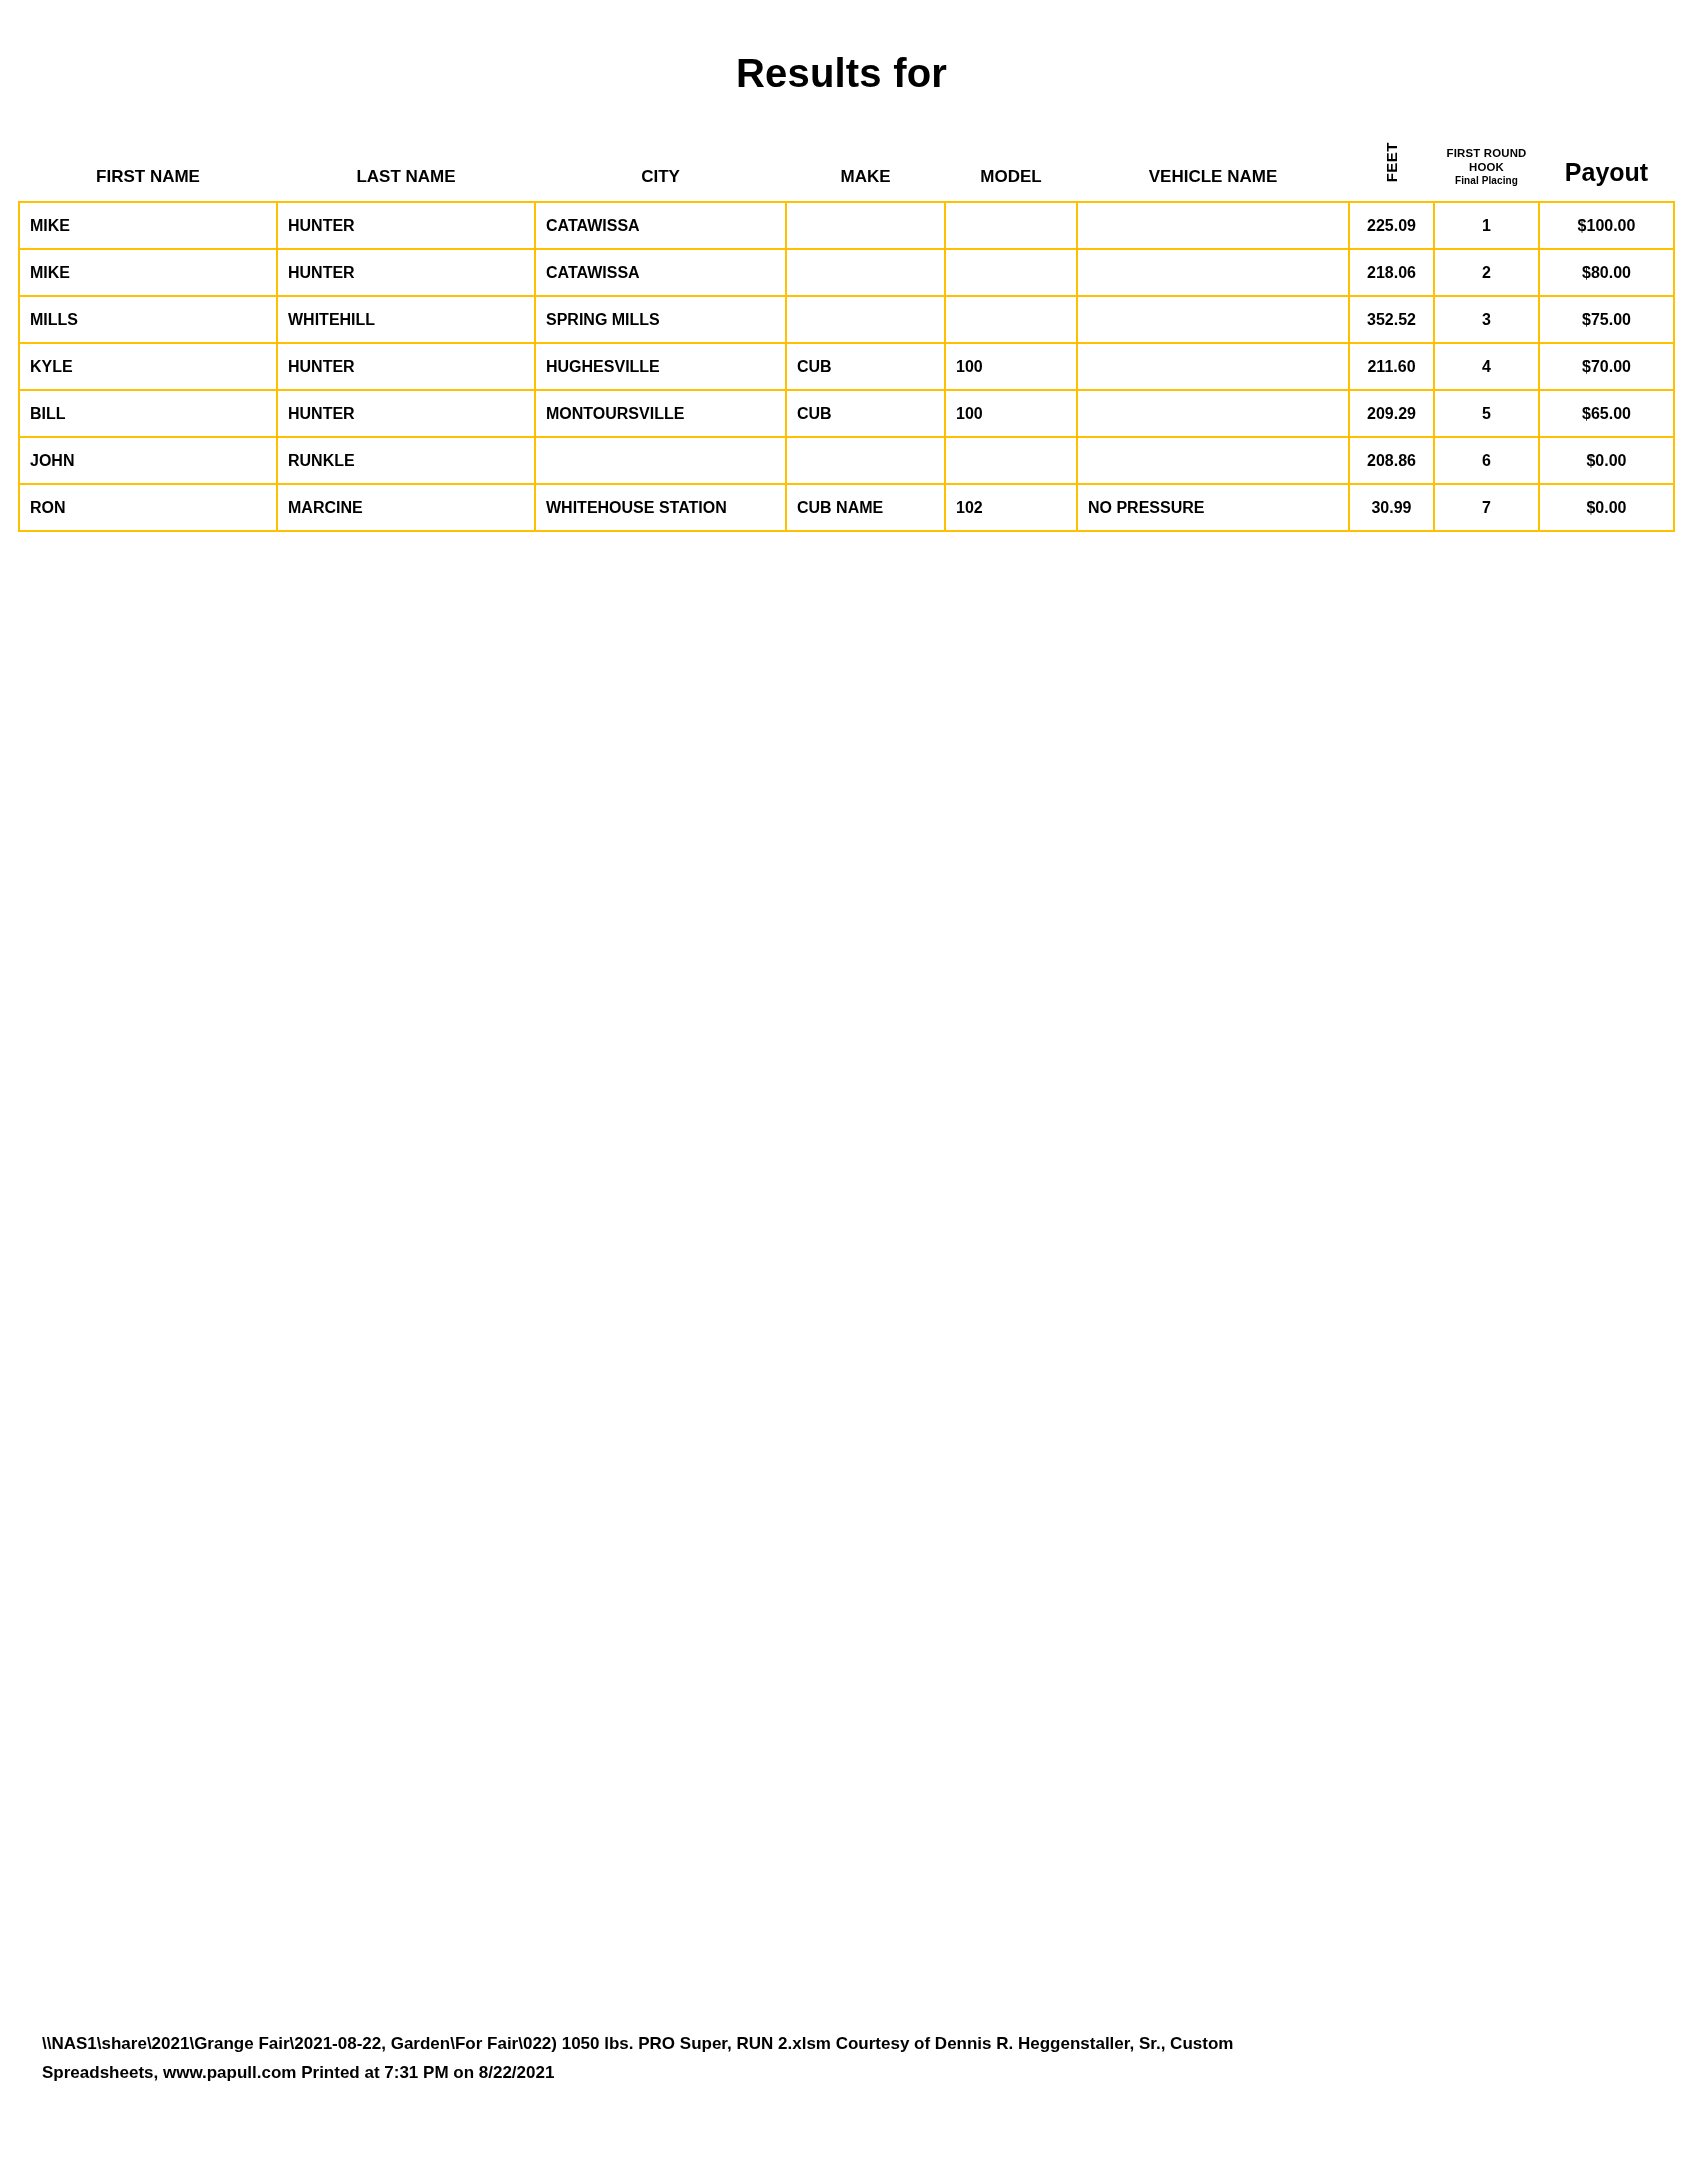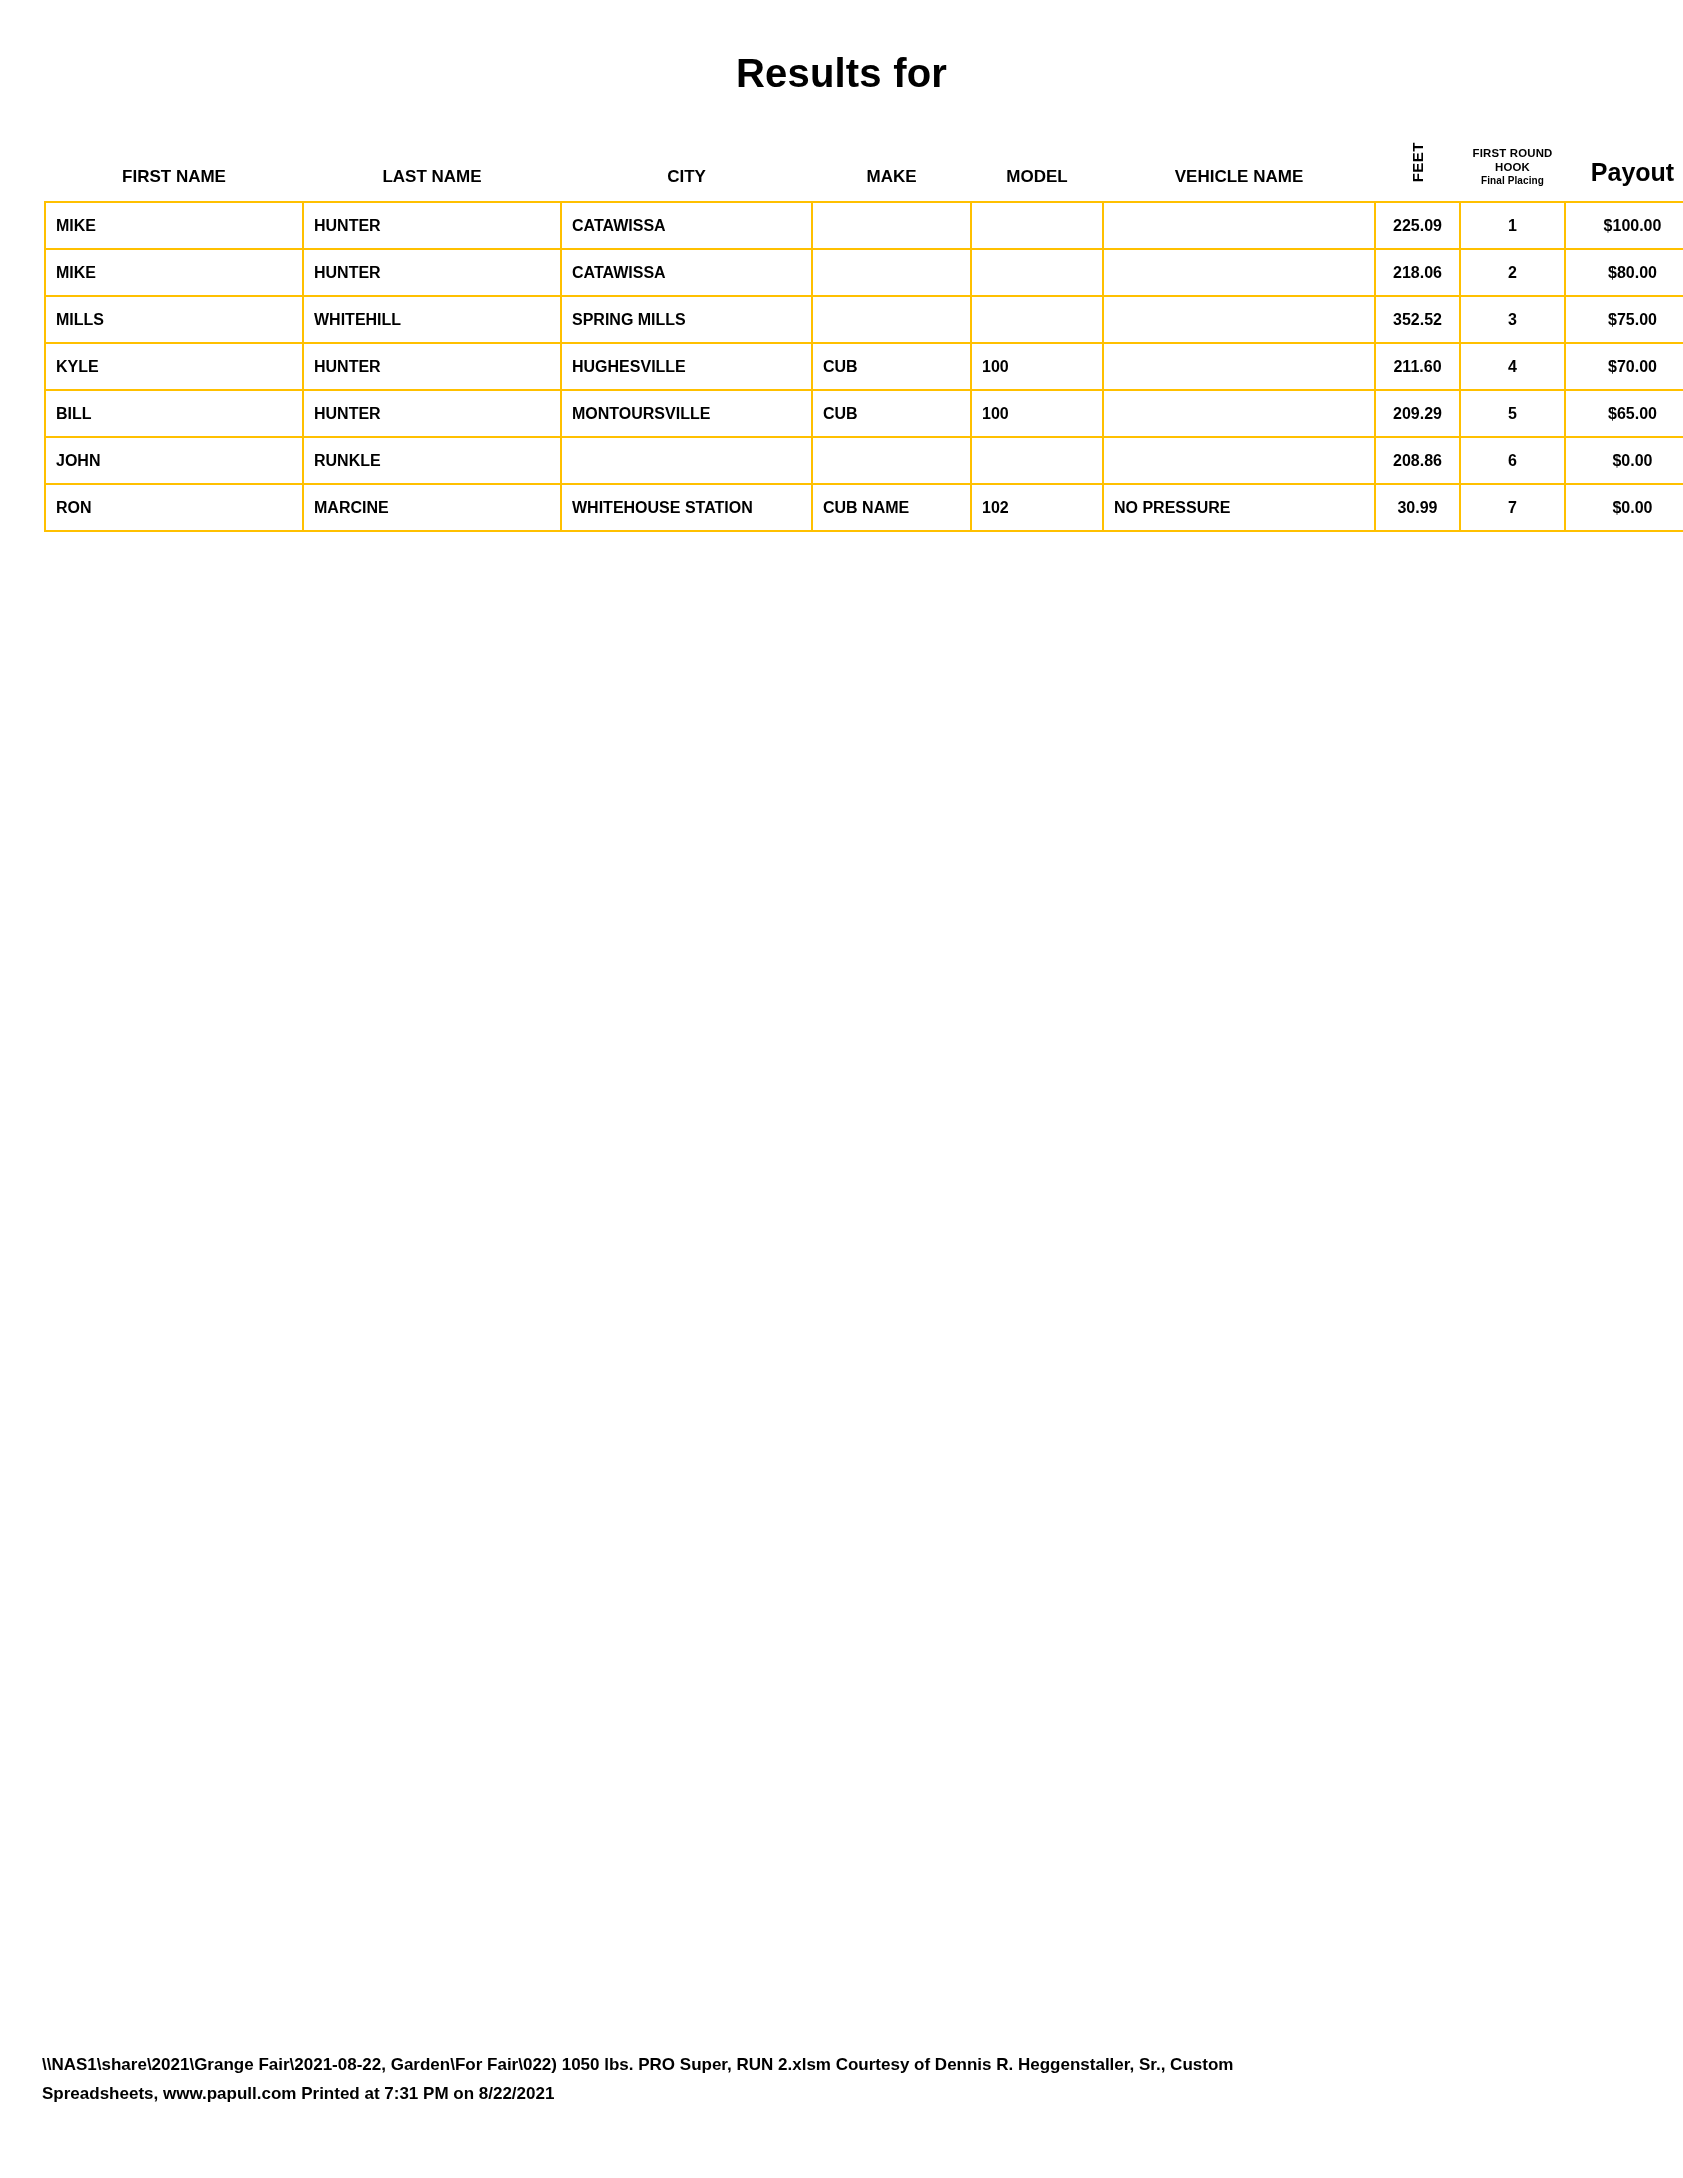--- a/index.html
+++ b/index.html
@@ -12,21 +12,21 @@
     background: #ffffff;
     font-family: "Liberation Sans", sans-serif;
     color: #000000;
     position: relative;
   }
   .page {
     position: relative;
     width: 1683px;
     height: 2178px;
     box-sizing: border-box;
-    padding: 0 42px;
+    padding: 0 16px;
   }
   .title-block {
     text-align: center;
     padding-top: 51px;
   }
   .title-line1 {
     font-size: 40px;
     font-weight: bold;
     letter-spacing: 0.2px;
     line-height: 1.12;
@@ -101,21 +101,21 @@
   }
   td.c-payout {
     text-align: center;
     padding: 0 4px;
   }
 
   .footer {
     position: absolute;
     left: 42px;
     right: 42px;
-    bottom: 69px;
+    bottom: 90px;
     font-size: 17px;
     font-weight: bold;
     line-height: 1.75;
   }
   .footer .line2 .printed {
     display: inline-block;
   }
 </style>
 </head>
 <body>

